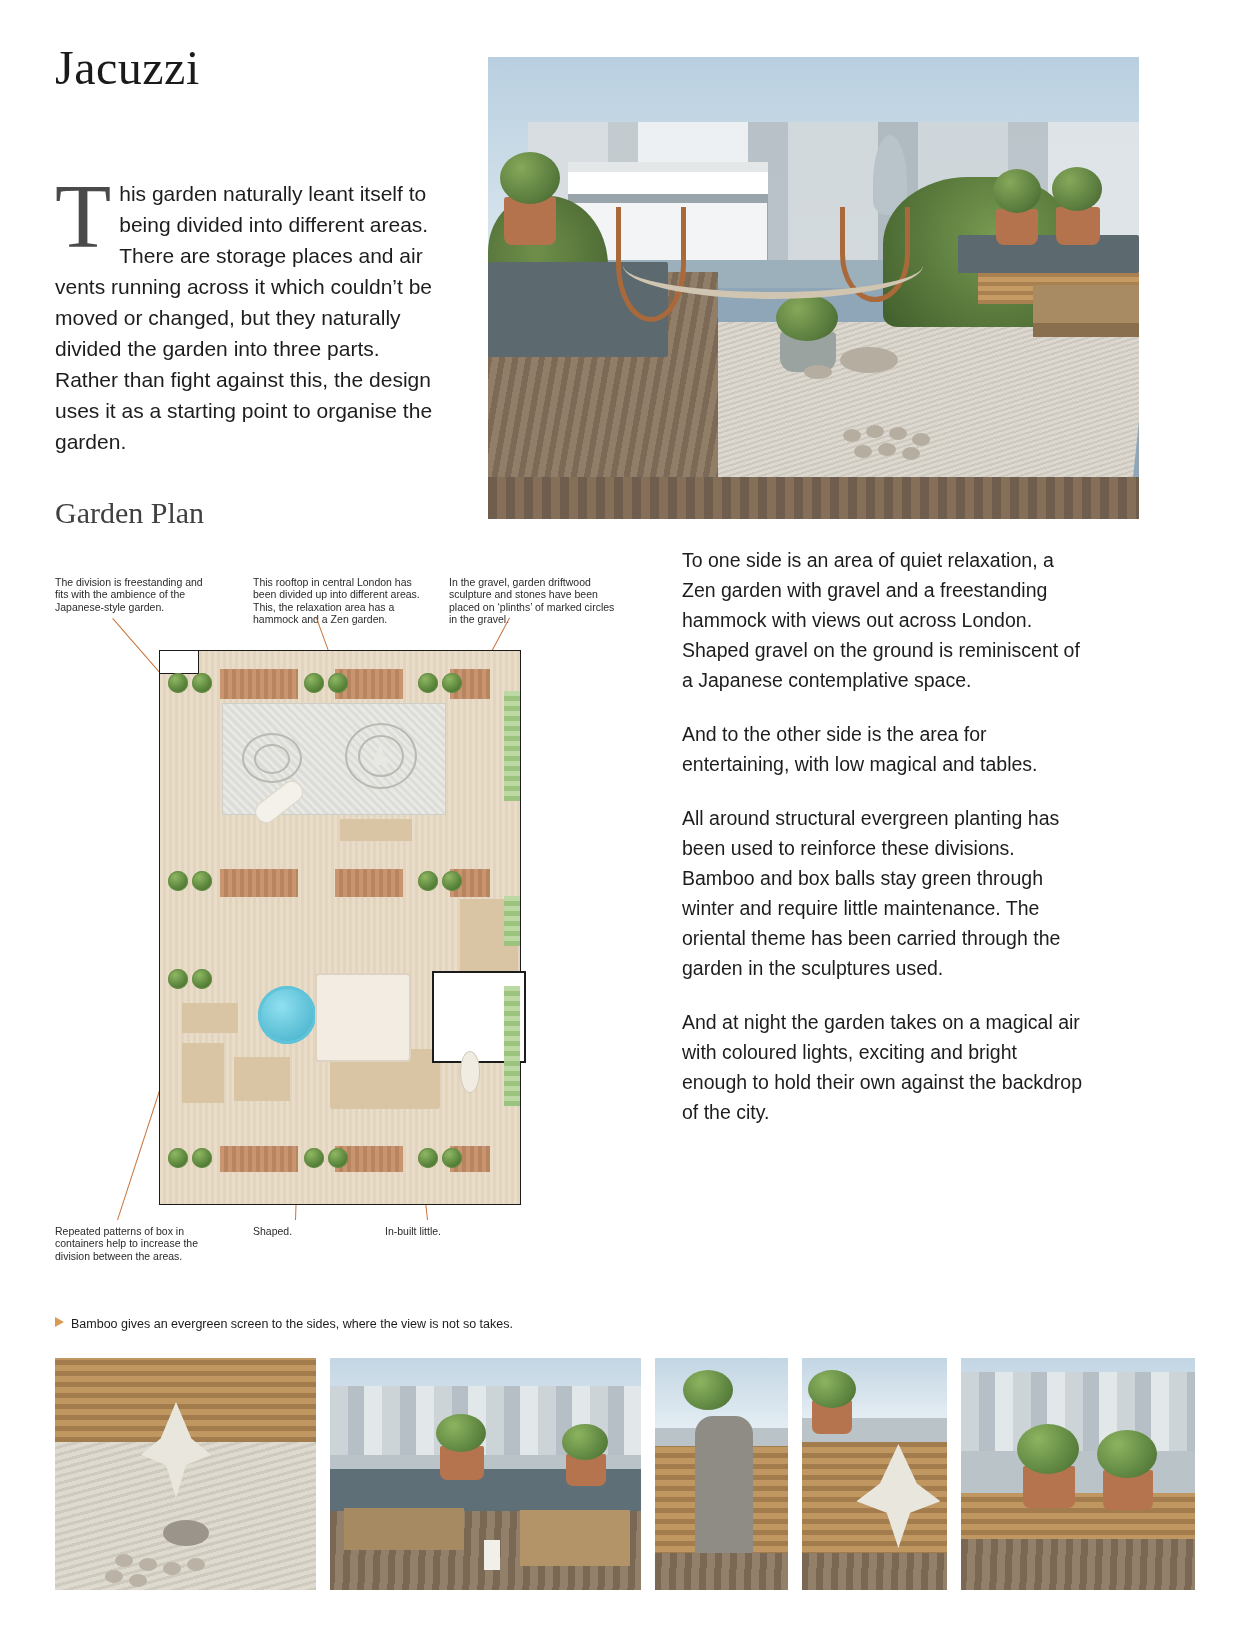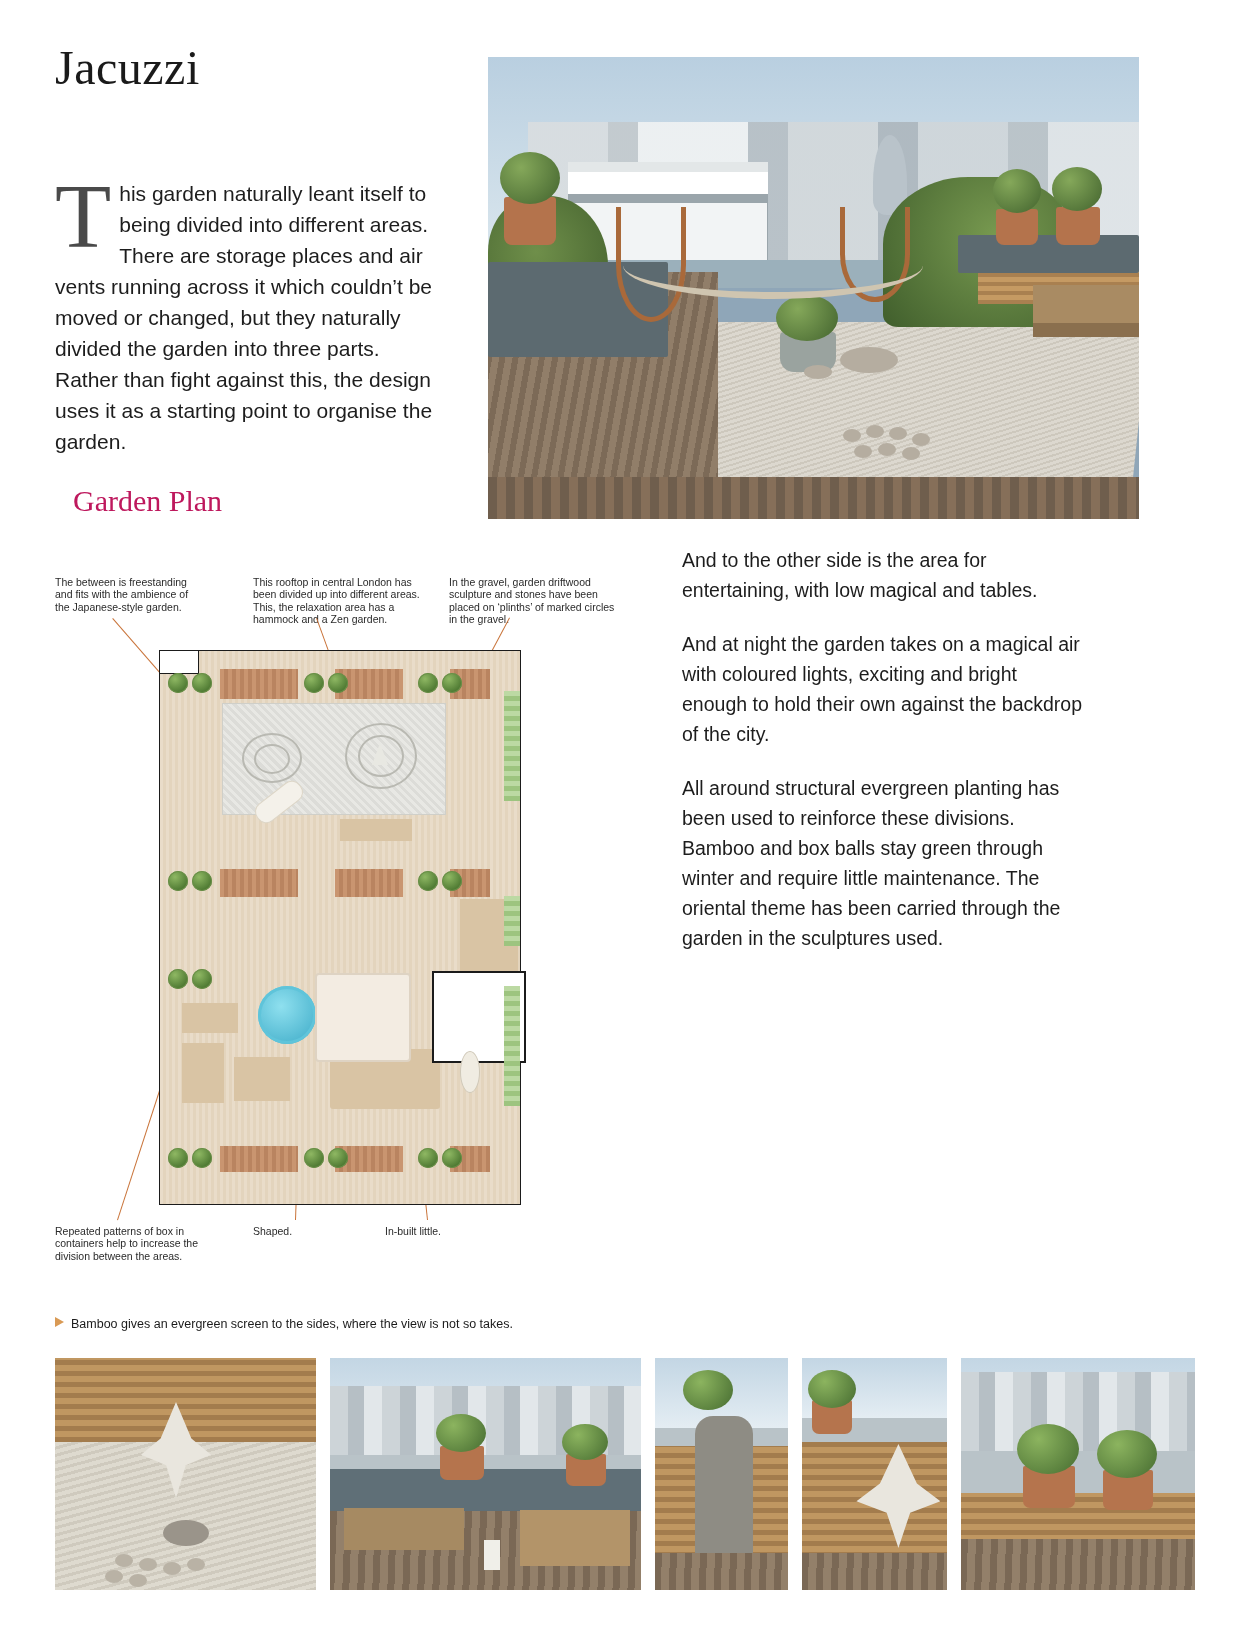--- a/index.html
+++ b/index.html
@@ -45,25 +45,24 @@
     line-height: 72px;
     padding: 2px 8px 0 0;
     color: #4a4a4a;
     font-weight: 400;
   }
 
   
   .section-heading {
     position: absolute;
     left: 55px;
-    top: 484px;
+    top: 496px;
     font-family: "Liberation Serif", serif;
     font-size: 30px;
-    color: #be185d;
-    margin-left: 18px;
+    color: #404040;
   }
 
   
   .hero-photo {
     position: absolute;
     left: 488px;
     top: 57px;
     width: 651px;
     height: 462px;
     overflow: hidden;
@@ -357,21 +356,21 @@
   <div class="hero-stone" style="left:378px; top:368px; width:18px; height:13px;"></div>
   <div class="hero-stone" style="left:401px; top:370px; width:18px; height:13px;"></div>
   <div class="hero-stone" style="left:424px; top:376px; width:18px; height:13px;"></div>
   <div class="hero-stone" style="left:366px; top:388px; width:18px; height:13px;"></div>
   <div class="hero-stone" style="left:390px; top:386px; width:18px; height:13px;"></div>
   <div class="hero-stone" style="left:414px; top:390px; width:18px; height:13px;"></div>
 </div>
 
 <div class="plan-wrap">
 
-  <div class="plan-callout c1">The between is freestanding and fits with the ambience of the Japanese-style garden.</div>
+  <div class="plan-callout c1">The division is freestanding and fits with the ambience of the Japanese-style garden.</div>
   <div class="plan-callout c2">This rooftop in central London has been divided up into different areas. This, the relaxation area has a hammock and a Zen garden.</div>
   <div class="plan-callout c3">In the gravel, garden driftwood sculpture and stones have been placed on ‘plinths’ of marked circles in the gravel.</div>
   <div class="plan-callout c4">Repeated patterns of box in containers help to increase the division between the areas.</div>
   <div class="plan-callout c5">Shaped.</div>
   <div class="plan-callout c6">In-built little.</div>
 
   <div class="leader" style="left:58px;  top:48px;  width:165px; transform: rotate(49deg);"></div>
   <div class="leader" style="left:262px; top:48px;  width:50px;  transform: rotate(70deg);"></div>
   <div class="leader" style="left:455px; top:48px;  width:75px;  transform: rotate(118deg);"></div>
   <div class="leader" style="left:62px;  top:650px; width:150px; transform: rotate(-72deg);"></div>
@@ -435,23 +434,24 @@
     <div class="box-ball" style="left:258px; top:497px;"></div>
     <div class="box-ball" style="left:282px; top:497px;"></div>
   </div>
 </div>
 
 <div class="bamboo-note">
   <span class="tri"></span><span>Bamboo gives an evergreen screen to the sides, where the view is not so takes.</span>
 </div>
 
 <div class="body-col">
+  <p>To one side is an area of quiet relaxation, a Zen garden with gravel and a freestanding hammock with views out across London. Shaped gravel on the ground is reminiscent of a Japanese contemplative space.</p>
   <p>And to the other side is the area for entertaining, with low magical and tables.</p>
+  <p>All around structural evergreen planting has been used to reinforce these divisions. Bamboo and box balls stay green through winter and require little maintenance. The oriental theme has been carried through the garden in the sculptures used.</p>
   <p>And at night the garden takes on a magical air with coloured lights, exciting and bright enough to hold their own against the backdrop of the city.</p>
-  <p>All around structural evergreen planting has been used to reinforce these divisions. Bamboo and box balls stay green through winter and require little maintenance. The oriental theme has been carried through the garden in the sculptures used.</p>
 </div>
 
 <div class="strip">
 
   <div class="thumb t1">
     <div class="th-gravel"></div>
     <div class="th-woodwall" style="height:36%; bottom:auto; top:0;"></div>
     <div class="th-sculpt" style="left:86px; top:44px; width:70px; height:96px;"></div>
     <div class="th-stone" style="left:108px; top:162px; width:46px; height:26px; background:#9a948a;"></div>
     <div class="th-stone" style="left:60px;  top:196px; width:18px; height:13px;"></div>

